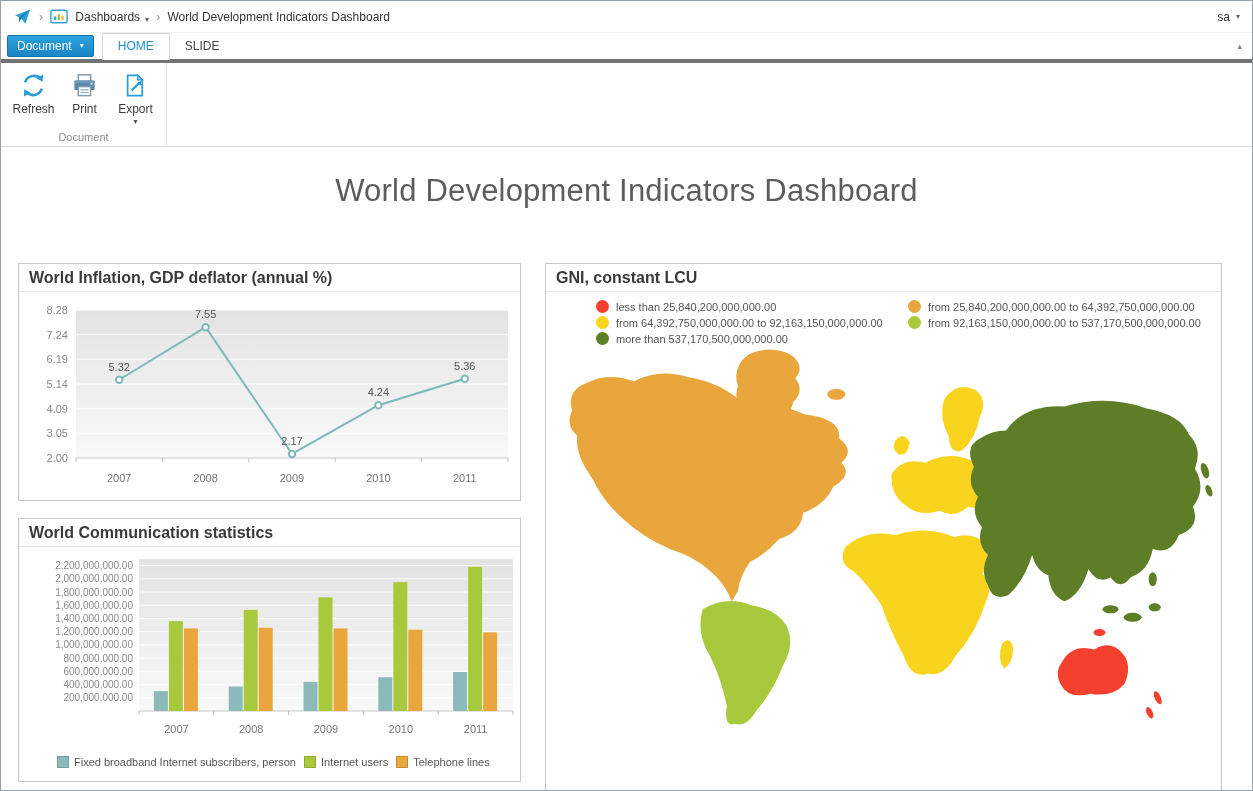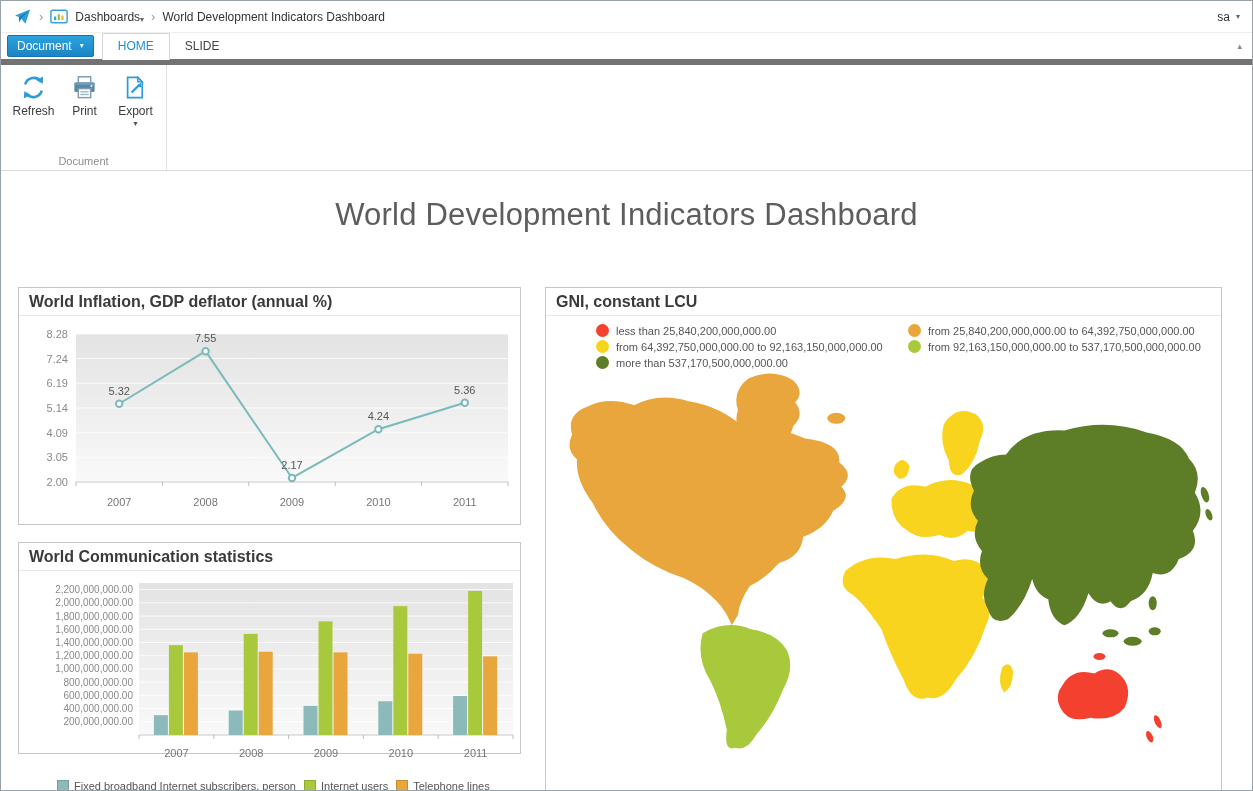--- a/index.html
+++ b/index.html
@@ -3,48 +3,48 @@
 <meta charset="utf-8">
 <style>
   *{margin:0;padding:0;box-sizing:border-box;}
   html,body{background:#fff;}
   body{font-family:"Liberation Sans",sans-serif;width:1253px;height:791px;overflow:hidden;}
   .window{width:1253px;height:791px;border:1px solid #98a0a8;background:#fff;position:relative;overflow:hidden;}
 
   
   .topbar{height:32px;display:flex;align-items:center;padding:0 12px;gap:7px;font-size:12px;color:#333;border-bottom:1px solid #efefef;}
   .crumb-sep{color:#9a9a9a;font-size:13px;line-height:1;}
-  .crumb-group{display:flex;align-items:flex-end;cursor:pointer;}
+  .crumb-group{display:flex;align-items:flex-end;gap:5px;cursor:pointer;}
   .caret{font-size:8px;color:#666;line-height:1;}
   .spacer{flex:1;}
   .user-group{display:flex;align-items:center;gap:6px;cursor:pointer;color:#333;}
 
   
   .tabrow{height:26px;display:flex;align-items:flex-end;padding-left:6px;position:relative;background:#fff;}
   .doc-btn{background:linear-gradient(#2ba3de,#1b84c4);color:#fff;font-size:12px;border:1px solid #1572ab;border-radius:2px;height:22px;padding:0 9px;margin:0 8px 2px 0;display:flex;align-items:center;gap:8px;cursor:pointer;font-family:inherit;}
   .doc-btn .caret{color:#e8f4fb;}
   .tab{font-size:12px;padding:5px 15px 6px;color:#444;cursor:pointer;position:relative;}
   .tab.active{background:#fff;border:1px solid #d7d7d7;border-bottom:none;color:#1d8fd1;margin-bottom:-1px;padding-bottom:7px;z-index:2;}
   .collapse-caret{position:absolute;right:10px;top:8px;font-size:9px;color:#888;cursor:pointer;}
 
   
-  .ribbon{height:112px;border-top:6px solid #737373;border-bottom:1px solid #dadada;display:flex;background:#fff;}
+  .ribbon{height:88px;border-top:4px solid #737373;border-bottom:1px solid #dadada;display:flex;background:#fff;}
   .ribbon-group{width:166px;position:relative;border-right:1px solid #e2e2e2;display:flex;gap:2px;padding:5px 6px 0 8px;align-items:flex-start;}
   .rbtn{width:50px;display:flex;flex-direction:column;align-items:center;gap:3px;background:none;border:none;font-size:12px;color:#3c3c3c;cursor:pointer;padding:4px 2px;font-family:inherit;border-radius:2px;}
   .rbtn .mini-caret{font-size:7px;color:#555;margin-top:-1px;}
   .group-label{position:absolute;bottom:3px;left:0;right:0;text-align:center;font-size:11px;color:#8d8d8d;}
 
   
   .main{position:relative;height:643px;background:#fff;}
   .page-title{position:absolute;top:26px;left:0;right:0;text-align:center;font-size:31px;color:#5d5d5d;font-weight:400;letter-spacing:.2px;}
 
   .panel{position:absolute;background:#fff;border:1px solid #c6c6c6;}
   .panel-title{font-size:16px;font-weight:bold;color:#3a3a3a;padding:5px 10px 4px;border-bottom:1px solid #e8e8e8;}
   #panel-inflation{left:17px;top:116px;width:503px;height:238px;}
-  #panel-communication{left:17px;top:371px;width:503px;height:212px;}
+  #panel-communication{left:17px;top:371px;width:503px;height:264px;}
   #panel-gni{left:544px;top:116px;width:677px;height:607px;}
 
   svg text{font-family:"Liberation Sans",sans-serif;}
   .tick-label{font-size:11px;fill:#8a8a8a;}
   .tick-label-sm{font-size:10px;fill:#8a8a8a;}
   .cat-label{font-size:11px;fill:#767676;}
   .value-label{font-size:11px;fill:#555;}
 
   .chart-wrap{padding:4px 0 0 2px;}
 

